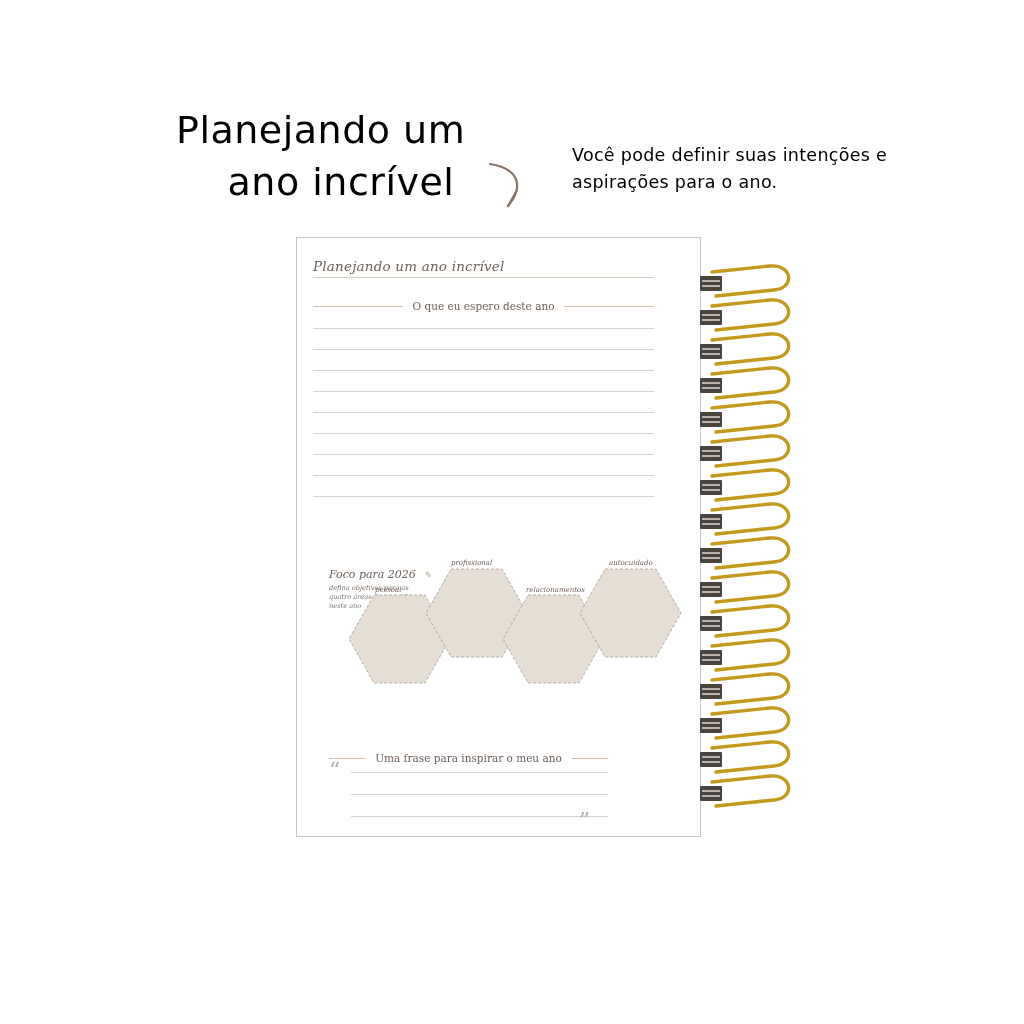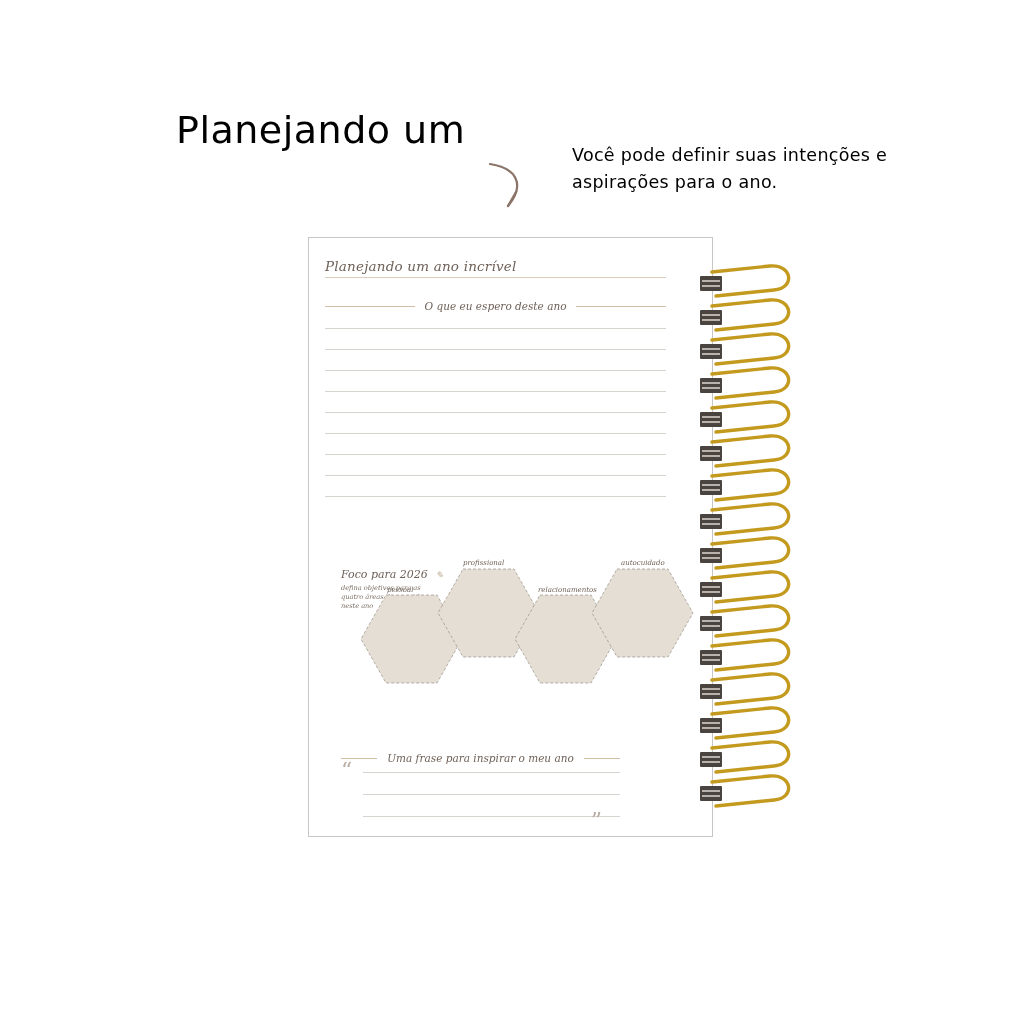--- a/index.html
+++ b/index.html
@@ -47,21 +47,21 @@
     color: #000000;
     font-family: "DejaVu Sans", sans-serif;
     font-size: 17.5px;
     line-height: 27px;
     letter-spacing: 0.3px;
   }
 
   
   .page {
     position: absolute;
-    left: 308px;
+    left: 296px;
     top: 237px;
     width: 405px;
     height: 600px;
     background: #ffffff;
     border: 1px solid #c9c5c2;
     box-sizing: border-box;
   }
 
   .page-inner {
     position: absolute;
@@ -100,21 +100,20 @@
     align-items: center;
     margin-top: 22px;
   }
   .section-head .rule {
     flex: 1 1 auto;
     height: 1px;
     background: #d3bfa6;
   }
   .section-head .label {
     font-family: "DejaVu Serif", serif;
-    font-style: italic;
     font-size: 10.5px;
     color: #6f6158;
     padding: 0 10px;
     white-space: nowrap;
   }
 
   .ruled-lines {
     margin-top: 16px;
   }
   .ruled-lines .ln {
@@ -225,20 +224,21 @@
     left: 2px; top: 9px;
     width: 18px; height: 2px;
     background: #b9b2ac;
   }
 </style>
 </head>
 <body>
 
 <div class="headline">
   <span class="line1">Planejando um</span>
+  <span class="line2">ano incrível</span>
 </div>
 
 <svg class="arrow-curve" viewBox="0 0 60 60">
   <path d="M8 6 C 34 10, 44 26, 26 48" fill="none" stroke="#8a7468" stroke-width="2.2" stroke-linecap="round"></path>
   <path d="M26 48 L 34 34" fill="none" stroke="#8a7468" stroke-width="2.2" stroke-linecap="round"></path>
 </svg>
 
 <div class="subcopy">Você pode definir suas intenções e aspirações para o ano.</div>
 
 <div class="page">

